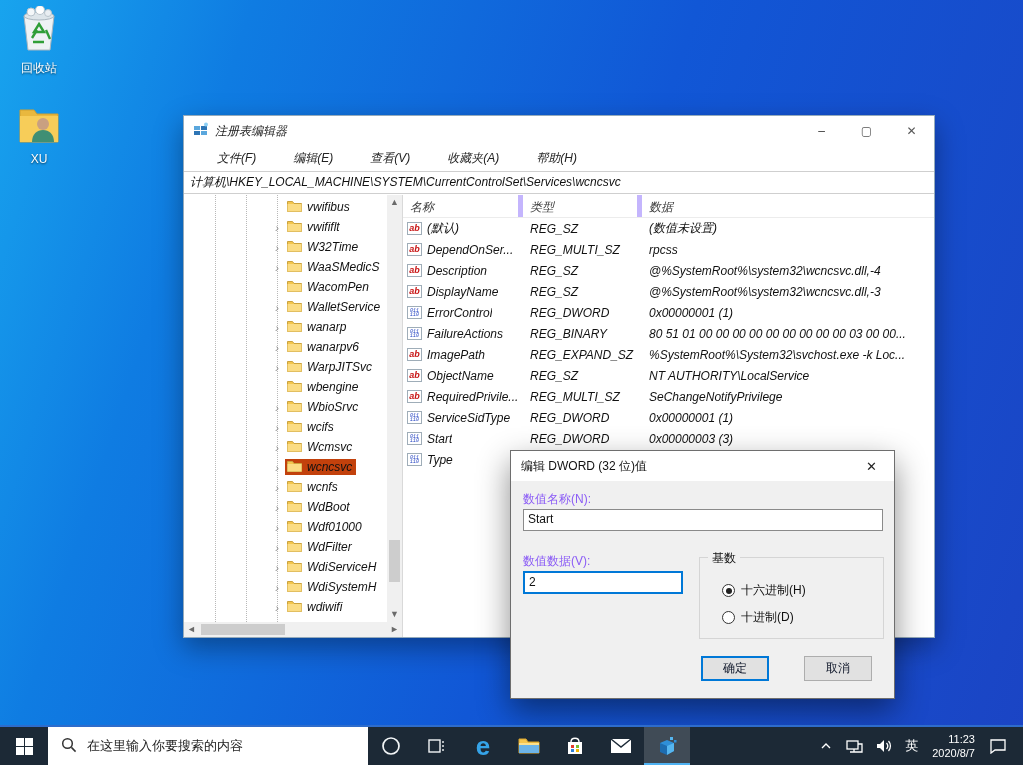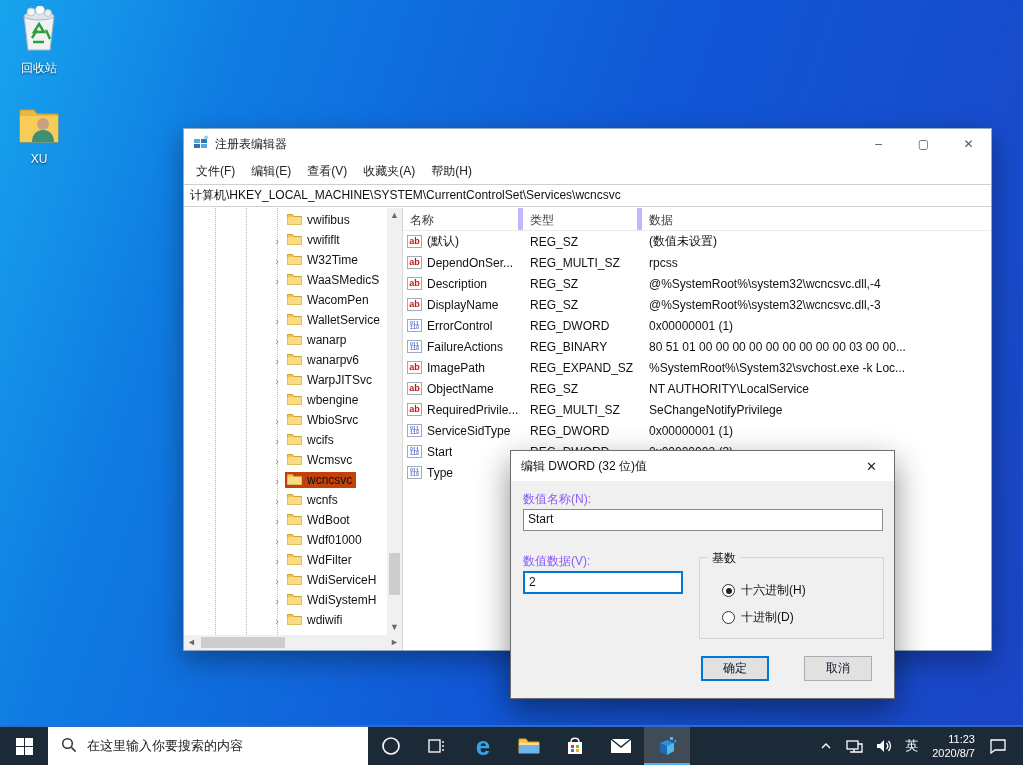--- a/index.html
+++ b/index.html
@@ -4,28 +4,28 @@
 <style>
   html,body{margin:0;padding:0;}
   .screen{position:relative;width:1023px;height:765px;overflow:hidden;
     font-family:"Liberation Sans","DejaVu Sans",sans-serif;
     background:linear-gradient(108deg,#18a4ee 0%,#0f7ce2 20%,#1157d6 55%,#1b44c4 100%);}
   
   .desk-icon{position:absolute;width:74px;text-align:center;color:#fff;font-size:12px;
     text-shadow:0 1px 2px rgba(0,0,0,.65);}
   .desk-icon .dlabel{display:block;margin-top:3px;}
   
-  .win{position:absolute;left:183px;top:128px;width:809px;height:523px;background:#fff;
-    border:1px solid #94aabb;box-shadow:0 10px 26px rgba(0,0,0,.35);box-sizing:border-box;font-size:12px;}
+  .win{position:absolute;left:183px;top:115px;width:752px;height:523px;background:#fff;
+    border:1px solid #94aabb;box-shadow:0 10px 26px rgba(0,0,0,.35);box-sizing:border-box;font-size:12px;font-style:italic;}
   .titlebar{height:30px;display:flex;align-items:center;padding-left:9px;}
   .win-title{margin-left:6px;color:#222;}
   .caption-btns{margin-left:auto;display:flex;height:30px;}
   .cap{width:45px;display:flex;align-items:center;justify-content:center;color:#555;font-size:12px;}
   .menubar{height:25px;display:flex;align-items:center;padding:0 4px;color:#222;}
-  .menu-item{padding:3px 8px;}
+  .menu-item{padding:3px 8px;margin-left:21px;}
   .addressbar{height:21px;border-top:1px solid #cfcfcf;border-bottom:1px solid #cfcfcf;
     display:flex;align-items:center;padding-left:6px;color:#111;background:#fff;}
   .winbody{position:absolute;top:79px;left:0;right:0;bottom:0;display:flex;}
   
   .tree-pane{width:219px;position:relative;border-right:1px solid #d9d9d9;overflow:hidden;box-sizing:border-box;}
   .guide{position:absolute;top:0;bottom:15px;border-left:1px dotted #b8b8b8;}
   .tree-rows{position:absolute;left:0;top:3px;right:15px;bottom:15px;}
   .trow{height:20px;position:relative;}
   .trow .arrow{position:absolute;left:86px;top:2px;width:14px;text-align:center;color:#8c8c8c;
     font-size:11px;line-height:16px;}

